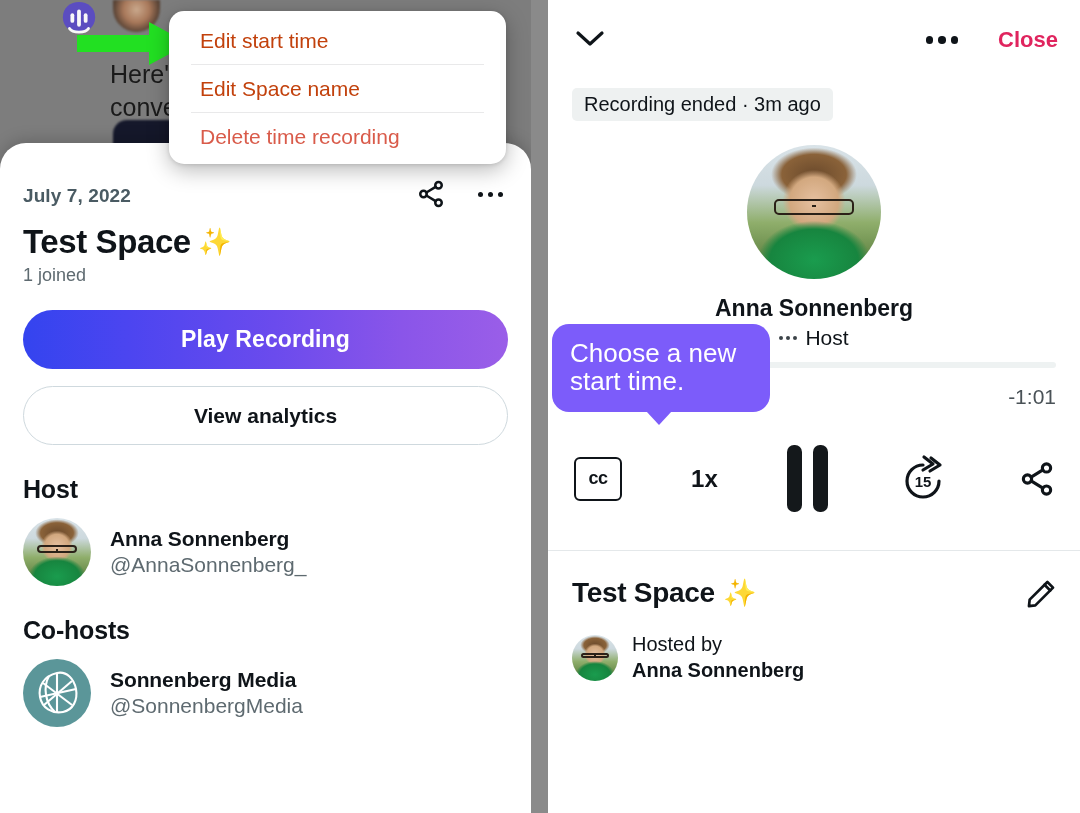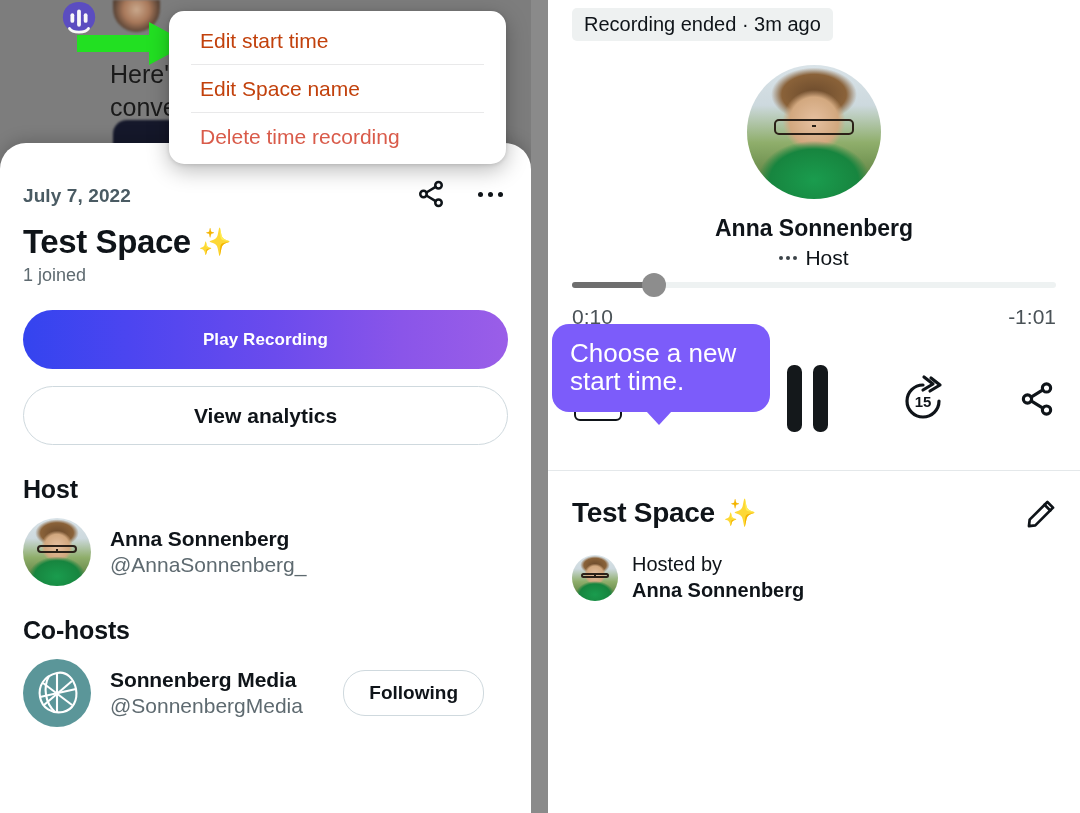--- a/index.html
+++ b/index.html
@@ -142,21 +142,21 @@
     font-size: 18px;
     color: #5e6a70;
   }
 
   .btn-play {
     margin-top: 24px;
     height: 59px;
     border-radius: 30px;
     background: linear-gradient(90deg, #3444ef 0%, #4c45f0 22%, #6b4bed 52%, #8a55e9 78%, #9a5ee8 100%);
     color: #fff;
-    font-size: 17px;
+    font-size: 23px;
     font-weight: 800;
     display: flex; align-items: center; justify-content: center;
     cursor: pointer;
     letter-spacing: .1px;
   }
   .btn-analytics {
     margin-top: 17px;
     height: 57px;
     border-radius: 30px;
     border: 1.4px solid #cfd9de;
@@ -471,31 +471,45 @@
               <path d="M9 30 L45 22"></path>
               <path d="M12 16 L41 38"></path>
               <path d="M41 14 L13 38"></path>
               <path d="M18 9 C12 20 14 36 24 45"></path>
             </svg>
           </div>
           <div>
             <div class="person-name">Sonnenberg Media</div>
             <div class="person-handle">@SonnenbergMedia</div>
           </div>
-          <div class="follow-btn">Following</div>
         </div>
 
       </div>
     </div>
   </div>
 
   <div id="gutter"></div>
 
   <div id="right-panel">
 
+    <div class="rp-topbar">
+      <span class="chev-down">
+        <svg width="36" height="24" viewBox="0 0 36 24" fill="none" stroke="#0f1419" stroke-width="3.2" stroke-linecap="round" stroke-linejoin="round">
+          <polyline points="6,7 18,18 30,7"></polyline>
+        </svg>
+      </span>
+      <div class="rp-top-right">
+        <span class="icon-btn dots-h big">
+            <i></i>
+            <i></i>
+            <i></i>
+          </span>
+        <span class="close-link">Close</span>
+      </div>
+    </div>
 
     <div class="rec-chip">Recording ended · 3m ago</div>
 
     <div class="speaker-wrap">
       <div class="speaker-avatar avatar photo">
           <span class="glasses"></span>
         </div>
       <div class="speaker-name">Anna Sonnenberg</div>
       <div class="speaker-role">
         <span class="mini-dots">

